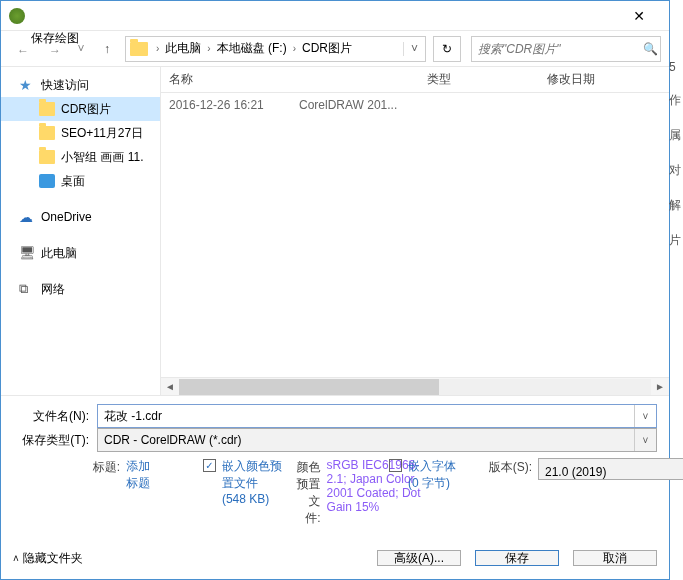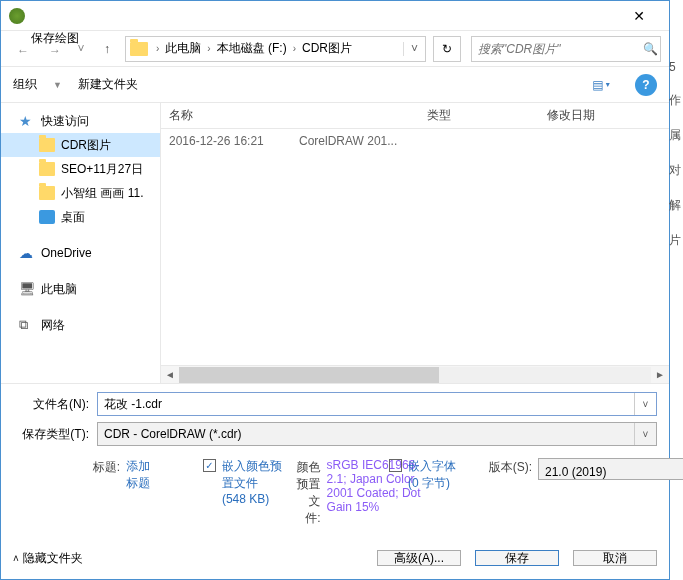--- a/index.html
+++ b/index.html
@@ -53,21 +53,21 @@
 .row .cell-name { flex: 1; display: flex; align-items: center; gap: 6px; padding-left: 8px; }
 .row .file-icon { width: 16px; height: 16px; background: #fff; border: 1px solid #888; position: relative; }
 .row .file-icon::after { content: ""; position: absolute; left: 2px; top: 3px; width: 8px; height: 8px; background: #2a7a3a; border-radius: 50% 0 50% 50%; transform: rotate(45deg); }
 .row .cell-date { width: 130px; color: #666; padding: 0 8px; }
 .row .cell-type { width: 120px; color: #666; padding: 0 8px; white-space: nowrap; overflow: hidden; text-overflow: ellipsis; }
 .hscroll { height: 18px; border-top: 1px solid #e8e8e8; display: flex; align-items: center; background: #f5f5f5; }
 .hscroll .arr { width: 18px; text-align: center; color: #666; font-size: 10px; }
 .hscroll .track { flex: 1; height: 16px; background: #f0f0f0; position: relative; }
 .hscroll .thumb { position: absolute; left: 0; top: 0; width: 55%; height: 100%; background: #cfcfcf; }
 .bottom { padding: 8px 12px 10px; border-top: 1px solid #e8e8e8; }
-.form-row { display: flex; align-items: center; margin-bottom: 6px; gap: 8px; }
+.form-row { display: flex; align-items: center; margin-bottom: 0; gap: 8px; }
 .form-row .lbl { width: 76px; text-align: right; }
 .form-row .field { flex: 1; height: 24px; border: 1px solid #7a9fd4; display: flex; align-items: center; }
 .form-row .field.type { border-color: #aaa; background: #f2f2f2; }
 .form-row .field input { flex: 1; border: none; outline: none; padding: 0 6px; background: transparent; }
 .form-row .field .dd { width: 22px; text-align: center; color: #555; border-left: 1px solid #ccc; height: 100%; display: flex; align-items: center; justify-content: center; font-size: 10px; }
 .form-row .field.type .text { flex: 1; padding: 0 6px; }
 .options { display: flex; gap: 24px; padding: 6px 0 0 62px; }
 .opt-col { display: flex; flex-direction: row; gap: 10px; }
 .opt-col.left { width: 250px; }
 .opt-line { display: flex; align-items: flex-start; gap: 6px; }
@@ -113,31 +113,20 @@
       <div style="flex:1"></div>
       <div class="dd">˅</div>
     </div>
     <div class="refresh-btn">↻</div>
     <div class="search">
       <input placeholder="搜索&quot;CDR图片&quot;" style="">
       <div class="search-icon">🔍</div>
     </div>
   </div>
 
-  <div class="toolbar">
-    <span>组织</span>
-    <span style="color:#888;font-size:9px">▼</span>
-    <span>新建文件夹</span>
-    <div class="spacer"></div>
-    <div class="view-btn">
-        <span style="color:#3b7fc4">▤</span>
-        <span style="font-size:8px">▾</span>
-      </div>
-    <div class="help-btn">?</div>
-  </div>
 
   <div class="body">
     <div class="sidebar">
       <div class="tree-item">
         <span class="tree-icon ico-star">★</span>
         <span class="label">快速访问</span>
       </div>
       <div class="tree-item child selected">
         <span class="tree-icon ico-folder"></span>
         <span class="label">CDR图片</span>

